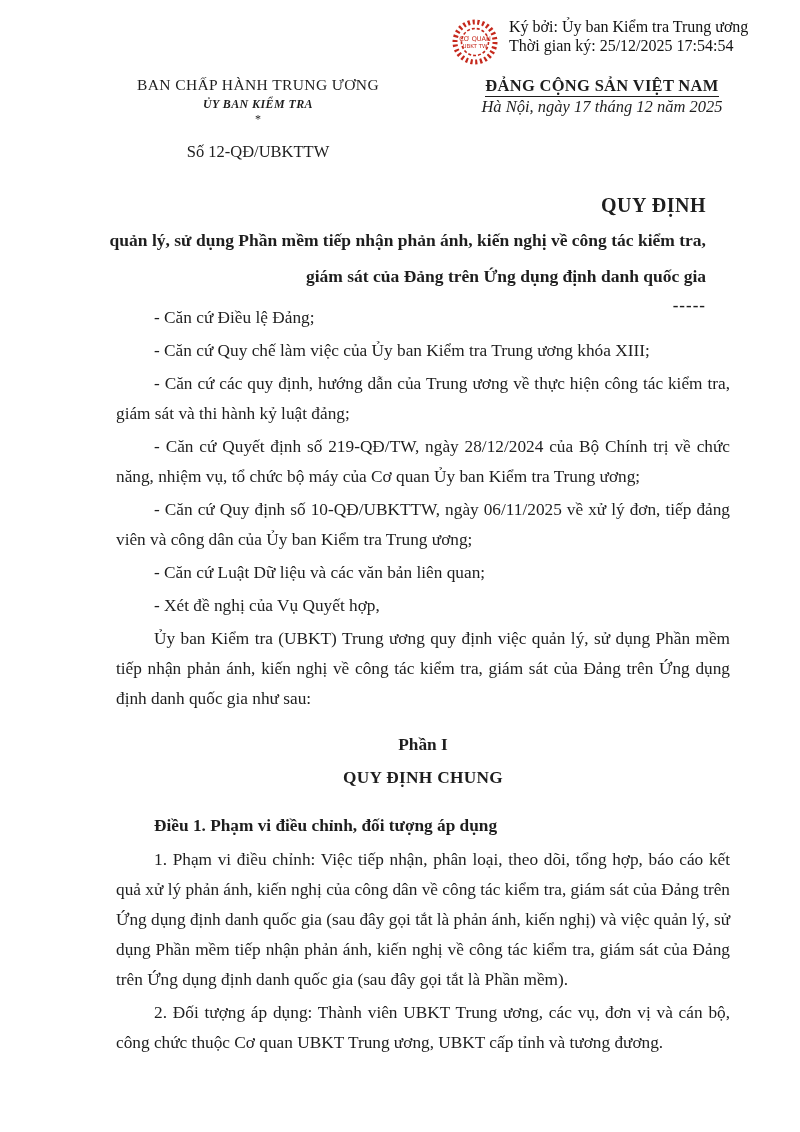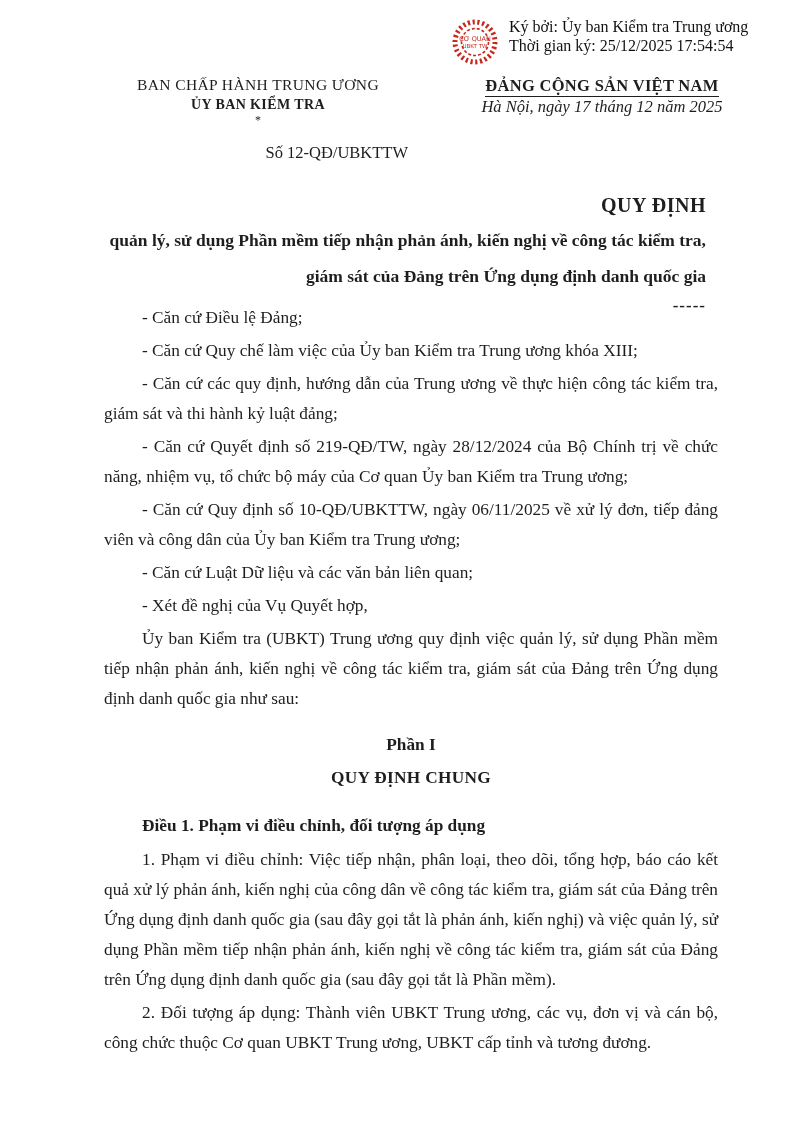--- a/index.html
+++ b/index.html
@@ -13,36 +13,36 @@
 
   
   .sig-block{position:absolute;top:17px;left:452px;display:flex;align-items:flex-start;gap:11px;}
   .seal{flex:0 0 auto;margin-top:2px;}
   .sig-lines{font-size:16px;line-height:19px;color:#111;white-space:nowrap;}
 
   
   .header-row{position:absolute;top:76px;left:0;width:800px;}
   .hdr-left{position:absolute;left:108px;width:300px;text-align:center;}
   .hdr-left .l1{font-size:15.5px;letter-spacing:.4px;}
-  .hdr-left .l2{font-size:14px;font-weight:bold;letter-spacing:.4px;margin-top:3px;}
+  .hdr-left .l2{font-size:12px;font-weight:bold;letter-spacing:.4px;margin-top:3px;font-style:italic;}
   .hdr-left .star{font-size:12px;line-height:10px;margin-top:2px;}
-  .hdr-left .docnum{font-size:16.5px;margin-top:18px;text-align:right;}
+  .hdr-left .docnum{font-size:16.5px;margin-top:18px;}
   .hdr-right{position:absolute;left:452px;width:300px;text-align:center;}
   .hdr-right .l1{display:inline-block;font-size:16.5px;font-weight:bold;letter-spacing:.3px;
                  border-bottom:1.5px solid #1e1e1e;padding-bottom:0;}
   .hdr-right .l2{font-size:16.5px;font-style:italic;}
 
   
   .title-block{position:absolute;top:194px;left:94px;width:612px;text-align:right;}
   .title-main{font-size:20px;font-weight:bold;letter-spacing:.5px;}
   .title-sub{font-size:17.5px;font-weight:bold;line-height:36px;margin-top:5px;}
   .title-sep{font-size:17px;font-weight:bold;letter-spacing:1px;margin-top:2px;}
 
   
-  .body-block{position:absolute;top:303px;left:104px;width:614px;
+  .body-block{position:absolute;top:303px;left:116px;width:614px;
               font-size:17.3px;line-height:30px;text-align:justify;}
   .body-block p{margin:0 0 3px 0;text-indent:38px;}
   .part-head{text-align:center;text-indent:0 !important;font-weight:bold;margin-top:16px !important;}
   .part-title{text-align:center;text-indent:0 !important;font-weight:bold;letter-spacing:.3px;margin-bottom:18px !important;}
   .article-head{font-weight:bold;margin-top:14px !important;margin-bottom:4px !important;}
 </style>
 </head>
 <body>
 
 <div class="page">

